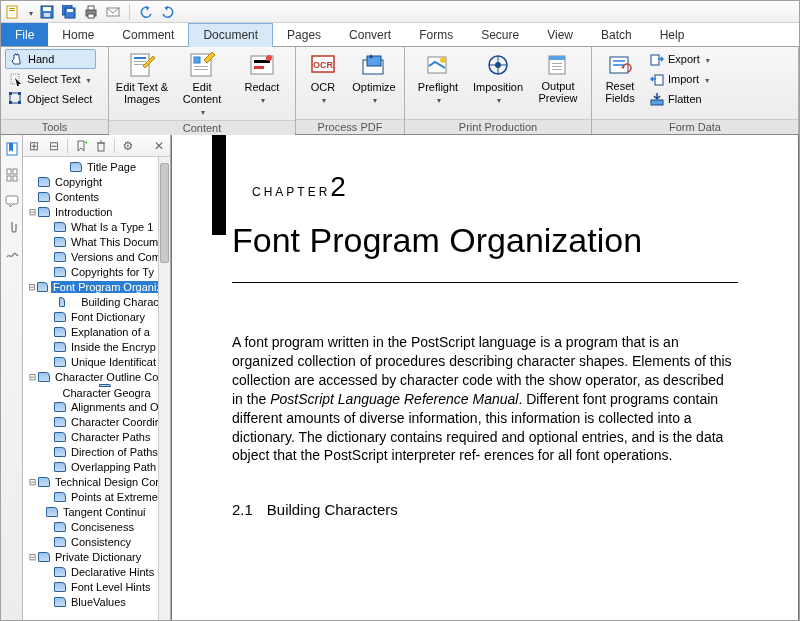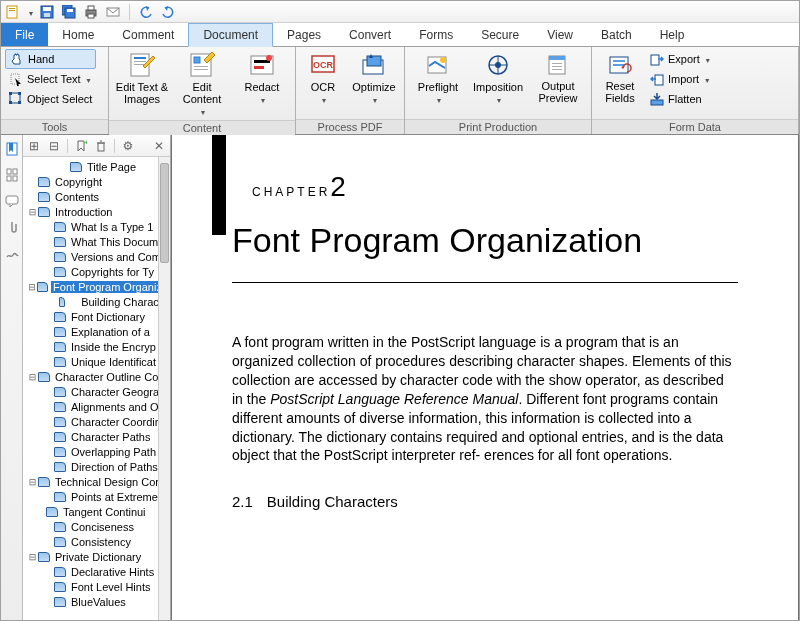--- a/index.html
+++ b/index.html
@@ -236,21 +236,21 @@
   padding-bottom: 22px;
 }
 .page-body {
   margin-top: 50px;
   font-size: 14px;
   font-family: Arial, sans-serif;
   line-height: 1.35;
 }
 .page-body em { font-style: italic; }
 .section-head {
-  margin-top: 28px;
+  margin-top: 36px;
   font-size: 15px;
   font-family: Arial, sans-serif;
 }
 .section-num { margin-right: 14px; }
 svg { display:block; }
 </style>
 </head>
 <body>
 
 <div class="qat">
@@ -648,21 +648,21 @@
         <div class="bm-row" style="padding-left: 20px;">
           <span class="tw"></span>
           <span class="bk-icon"></span>
           <span class="bm-label">Unique Identificat</span>
         </div>
         <div class="bm-row" style="padding-left: 4px;">
           <span class="tw">⊟</span>
           <span class="bk-icon"></span>
           <span class="bm-label">Character Outline Con</span>
         </div>
-        <div class="bm-row" style="padding-left: 20px;">
+        <div class="bm-row" style="padding-left: 20px; flex-direction: column;">
           <span class="tw"></span>
           <span class="bk-icon"></span>
           <span class="bm-label">Character Geogra</span>
         </div>
         <div class="bm-row" style="padding-left: 20px;">
           <span class="tw"></span>
           <span class="bk-icon"></span>
           <span class="bm-label">Alignments and O</span>
         </div>
         <div class="bm-row" style="padding-left: 20px;">
@@ -671,26 +671,26 @@
           <span class="bm-label">Character Coordin</span>
         </div>
         <div class="bm-row" style="padding-left: 20px;">
           <span class="tw"></span>
           <span class="bk-icon"></span>
           <span class="bm-label">Character Paths</span>
         </div>
         <div class="bm-row" style="padding-left: 20px;">
           <span class="tw"></span>
           <span class="bk-icon"></span>
+          <span class="bm-label">Direction of Paths</span>
+        </div>
+        <div class="bm-row" style="padding-left: 20px;">
+          <span class="tw"></span>
+          <span class="bk-icon"></span>
           <span class="bm-label">Overlapping Path</span>
-        </div>
-        <div class="bm-row" style="padding-left: 20px;">
-          <span class="tw"></span>
-          <span class="bk-icon"></span>
-          <span class="bm-label">Direction of Paths</span>
         </div>
         <div class="bm-row" style="padding-left: 4px;">
           <span class="tw">⊟</span>
           <span class="bk-icon"></span>
           <span class="bm-label">Technical Design Cons</span>
         </div>
         <div class="bm-row" style="padding-left: 20px;">
           <span class="tw"></span>
           <span class="bk-icon"></span>
           <span class="bm-label">Points at Extreme</span>

